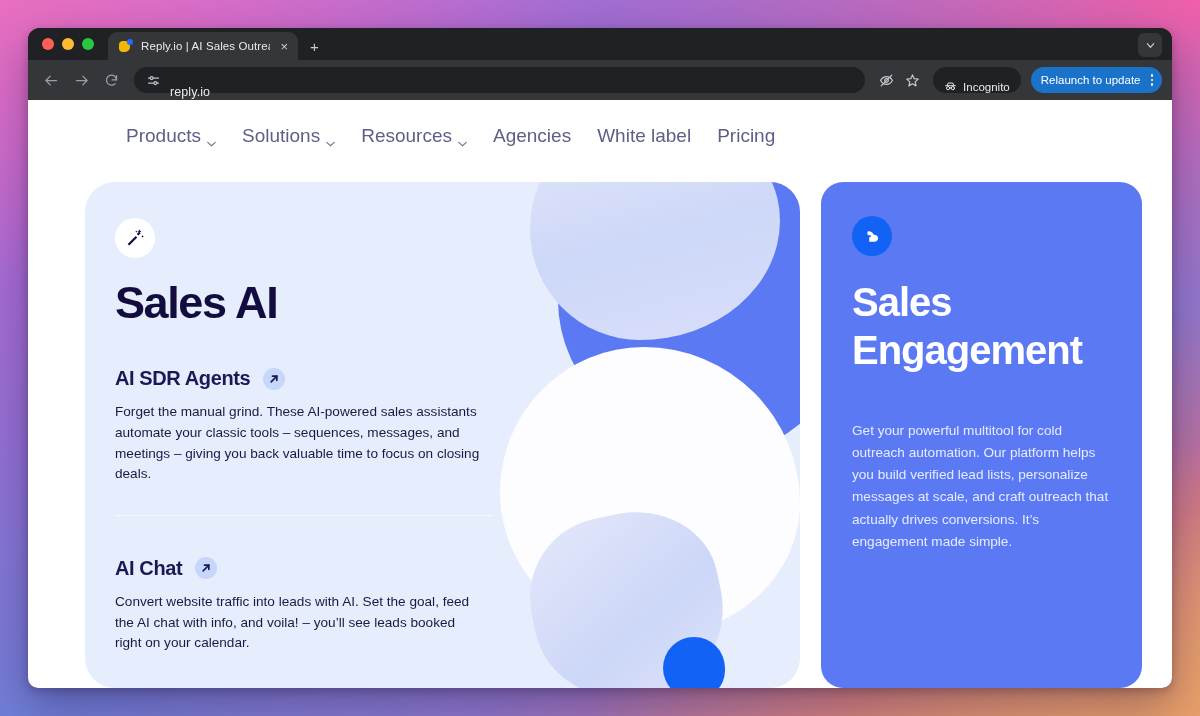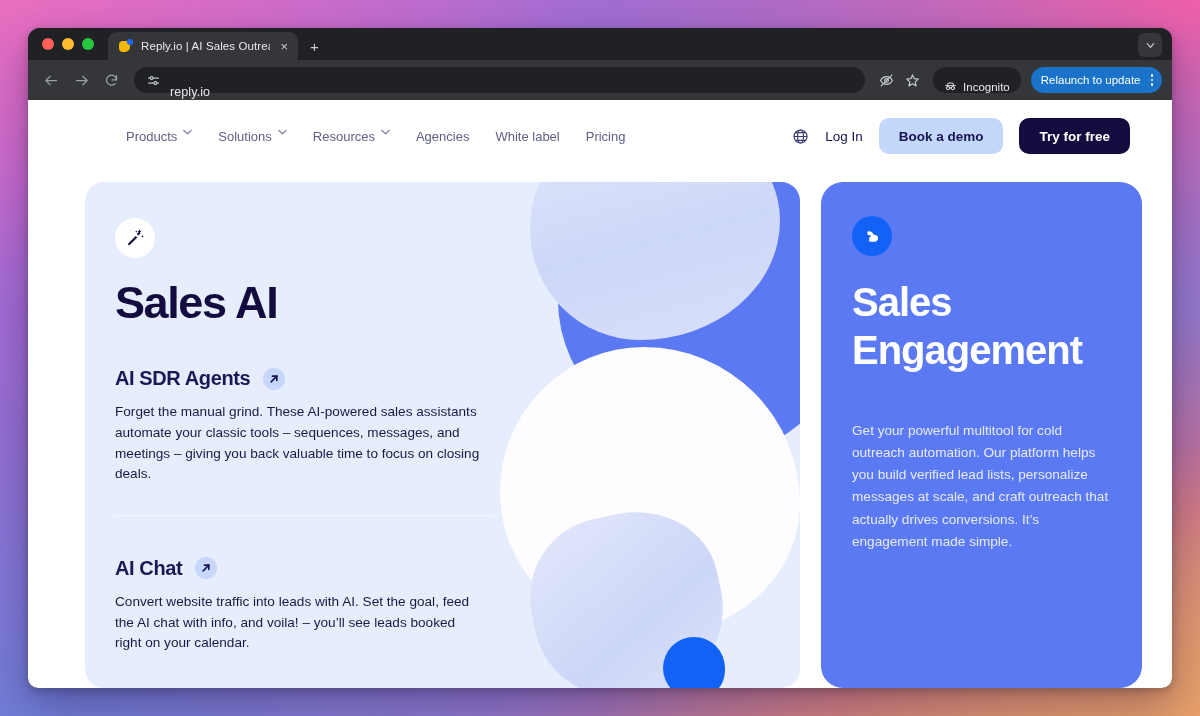--- a/index.html
+++ b/index.html
@@ -113,22 +113,22 @@
     background:#f5b800; border-radius:9px 12px 12px 9px;
   }
   .logo-mark .bd {
     position:absolute; right:0; top:0; width:14px; height:14px;
     background:#2563f0; border-radius:50%;
   }
   .logo-text { font-size:23px; font-weight:700; color:#15134b; letter-spacing:-.4px; }
 
   .nav { display:flex; align-items:center; gap:26px; margin-left:56px; }
   .nav-item {
-    display:flex; align-items:flex-start; gap:6px;
-    color:#5d5f86; font-size:13px; white-space:nowrap;
+    display:flex; align-items:flex-end; gap:6px;
+    color:#5d5f86; font-size:19px; white-space:nowrap;
   }
   .nav-item .chev { width:9px; height:6px; }
 
   .header-right { margin-left:auto; display:flex; align-items:center; gap:16px; }
   .globe { width:17px; height:17px; color:#3c3c6e; }
   .login { color:#17154f; font-size:13.5px; font-weight:500; }
   .btn {
     height:36px; display:flex; align-items:center; justify-content:center;
     padding:0 20px; border-radius:10px; font-size:13.5px; font-weight:600;
     white-space:nowrap;
@@ -136,21 +136,21 @@
   .btn-demo { background:#c3d7fb; color:#17154f; }
   .btn-free { background:#130c3e; color:#fff; }
 
   
   .cards {
     position:absolute; left:0; right:0; top:72px; bottom:0;
     padding:10px 30px 0 57px; display:flex; gap:21px;
   }
   .card-left {
     position:relative; flex:1 1 auto;
-    background:#e6edfc; border-radius:19px; overflow:hidden;
+    background:#e6edfc; border-radius:30px; overflow:hidden;
   }
   .card-right {
     flex:0 0 321px; background:#5a79f2; border-radius:22px;
     padding:34px 31px 0 31px; position:relative; overflow:hidden;
   }
 
   
   .blob { position:absolute; pointer-events:none; }
   .blob-blue {
     right:-58px; top:-60px; width:300px; height:330px;
@@ -346,32 +346,20 @@
           <span>Resources</span>
           <svg class="chev" viewBox="0 0 12 8" fill="none" stroke="#7b7da3" stroke-width="1.7" stroke-linecap="round" stroke-linejoin="round">
               <polyline points="1,1.8 6,6.4 11,1.8"></polyline>
             </svg>
         </span>
         <span class="nav-item">Agencies</span>
         <span class="nav-item">White label</span>
         <span class="nav-item">Pricing</span>
       </nav>
 
-      <div class="header-right">
-        <svg class="globe" viewBox="0 0 24 24" fill="none" stroke="currentColor" stroke-width="1.7">
-          <circle cx="12" cy="12" r="9.2"></circle>
-            <ellipse cx="12" cy="12" rx="4.2" ry="9.2"></ellipse>
-          <line x1="2.8" y1="12" x2="21.2" y2="12"></line>
-            <line x1="4.3" y1="6.6" x2="19.7" y2="6.6"></line>
-            <line x1="4.3" y1="17.4" x2="19.7" y2="17.4"></line>
-        </svg>
-        <span class="login">Log In</span>
-        <span class="btn btn-demo">Book a demo</span>
-        <span class="btn btn-free">Try for free</span>
-      </div>
     </div>
 
     <div class="cards">
 
       <div class="card-left">
         <span class="blob blob-blue"></span>
         <span class="blob blob-lav-top"></span>
         <span class="blob blob-white"></span>
         <span class="blob blob-lav-bot"></span>
         <span class="blob blob-dot"></span>

